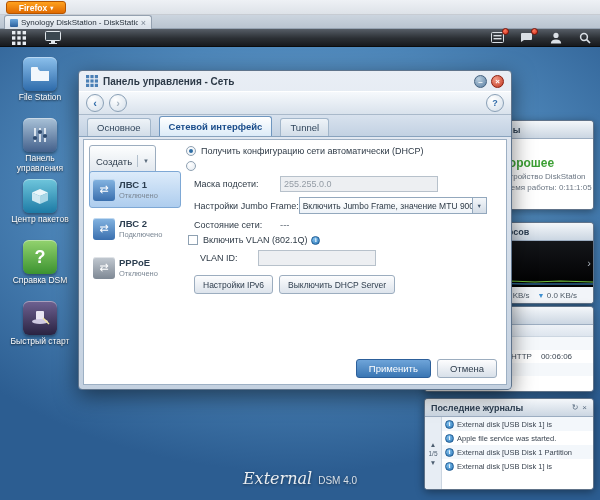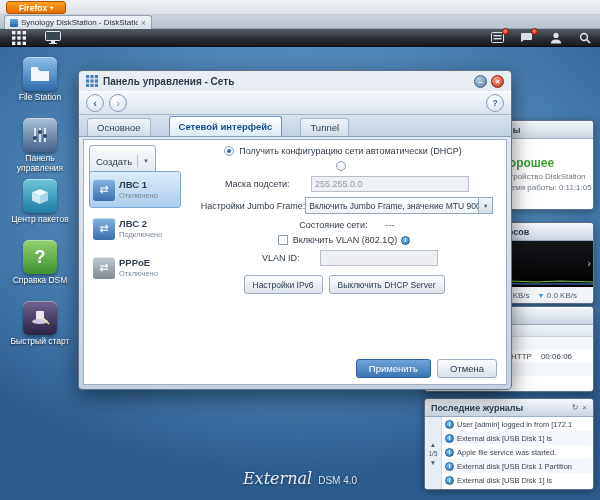--- a/index.html
+++ b/index.html
@@ -109,21 +109,21 @@
   .wbtn.close { background:radial-gradient(circle at 35% 28%, #f29a86, #c23a24); border:1px solid #8c1d0c; }
   .win-toolbar { height:24px; background:linear-gradient(#f6f9fc,#d9e2ec);
     border-top:1px solid #fff; border-bottom:1px solid #a9b9ca;
     display:flex; align-items:center; gap:5px; padding:0 7px; }
   .cbtn { width:18px; height:18px; border-radius:50%; border:1px solid #8aa0b6;
     background:radial-gradient(circle at 35% 28%, #fff, #d3dee9);
     display:flex; align-items:center; justify-content:center; font-size:11px; font-weight:bold; color:#2f6aa8; }
   .cbtn.disabled { color:#a6b3c0; }
   .cbtn.help { margin-left:auto; font-size:9px; }
   .win-tabs { height:22px; background:linear-gradient(#d8e2ee,#c2d1e2); border-bottom:1px solid #88a2bd;
-    display:flex; align-items:flex-end; padding:0 8px; gap:18px; }
+    display:flex; align-items:flex-end; padding:0 8px; gap:8px; }
   .wtab { height:18px; padding:0 9px; display:flex; align-items:center; font-size:9.5px; color:#31465c;
     background:linear-gradient(#eef3f8,#d2dde8); border:1px solid #a2b6ca; border-bottom:none;
     border-radius:3px 3px 0 0; }
   .wtab.active { height:20px; background:linear-gradient(#fff,#dcebf8); border-color:#6f96bf;
     font-weight:bold; color:#1b4d8b; }
   .win-content { position:absolute; left:4px; right:4px; top:68px; bottom:4px;
     background:#fff; border:1px solid #9db0c4; }
 
   .create-btn { position:absolute; left:5px; top:5px; height:32px; padding:0 6px;
     background:linear-gradient(#fdfefe,#dde4ec); border:1px solid #9cadbf; border-radius:3px;
@@ -136,21 +136,21 @@
     border:1px solid transparent; border-radius:3px; }
   .iface.selected { background:linear-gradient(#dcebfa,#aecdee); border-color:#7ea8d5; }
   .iface-ico { flex:0 0 auto; width:22px; height:22px; border-radius:3px; color:#fff; font-size:11px;
     display:flex; align-items:center; justify-content:center;
     background:linear-gradient(#85b5e2,#3a6fae); box-shadow:inset 0 1px 0 rgba(255,255,255,.5); }
   .iface-ico.grey { background:linear-gradient(#c3cad2,#7e8894); }
   .iface-name { font-size:9.5px; font-weight:bold; color:#2c3e50; line-height:1.2; }
   .iface-status { font-size:7.5px; color:#7b8794; }
 
   .form { position:absolute; left:100px; top:6px; right:6px; }
-  .frow { display:flex; align-items:center; margin-bottom:5px;justify-content:center; }
+  .frow { display:flex; align-items:center; margin-bottom:5px; }
   .radio { flex:0 0 auto; width:10px; height:10px; border-radius:50%; border:1px solid #8fa1b2;
     background:radial-gradient(circle at 35% 30%, #fff, #e4eaf0); margin:0 5px 0 2px; position:relative; }
   .radio.sel::after { content:""; position:absolute; left:2px; top:2px; width:4px; height:4px;
     border-radius:50%; background:#2e6da4; }
   .rlabel { font-size:9px; color:#2e3a46; }
   .flabel { flex:0 0 96px; font-size:9px; color:#2e3a46; padding-left:10px; white-space:nowrap; }
   .tinput { height:16px; width:158px; background:#edeff2; border:1px solid #b7c1cb;
     color:#949ca5; font-size:9px; padding:0 3px; font-family:"Liberation Sans", sans-serif; }
   .tinput.short { width:118px; }
   .selectbox { width:188px; height:17px; background:linear-gradient(#fff,#eef3f8);
@@ -354,24 +354,20 @@
         <span>×</span>
       </span>
     </div>
     <div class="w-body">
       <div class="log-pager">
         <span>▲</span>
         <span>1/5</span>
         <span>▼</span>
       </div>
       <div class="log-list">
-        <div class="log-row">
-          <span class="info-dot">i</span>
-          <span>User [admin] logged in from [172.1</span>
-        </div>
         <div class="log-row alt">
           <span class="info-dot">i</span>
           <span>External disk [USB Disk 1] is</span>
         </div>
         <div class="log-row">
           <span class="info-dot">i</span>
           <span>Apple file service was started.</span>
         </div>
         <div class="log-row alt">
           <span class="info-dot">i</span>

